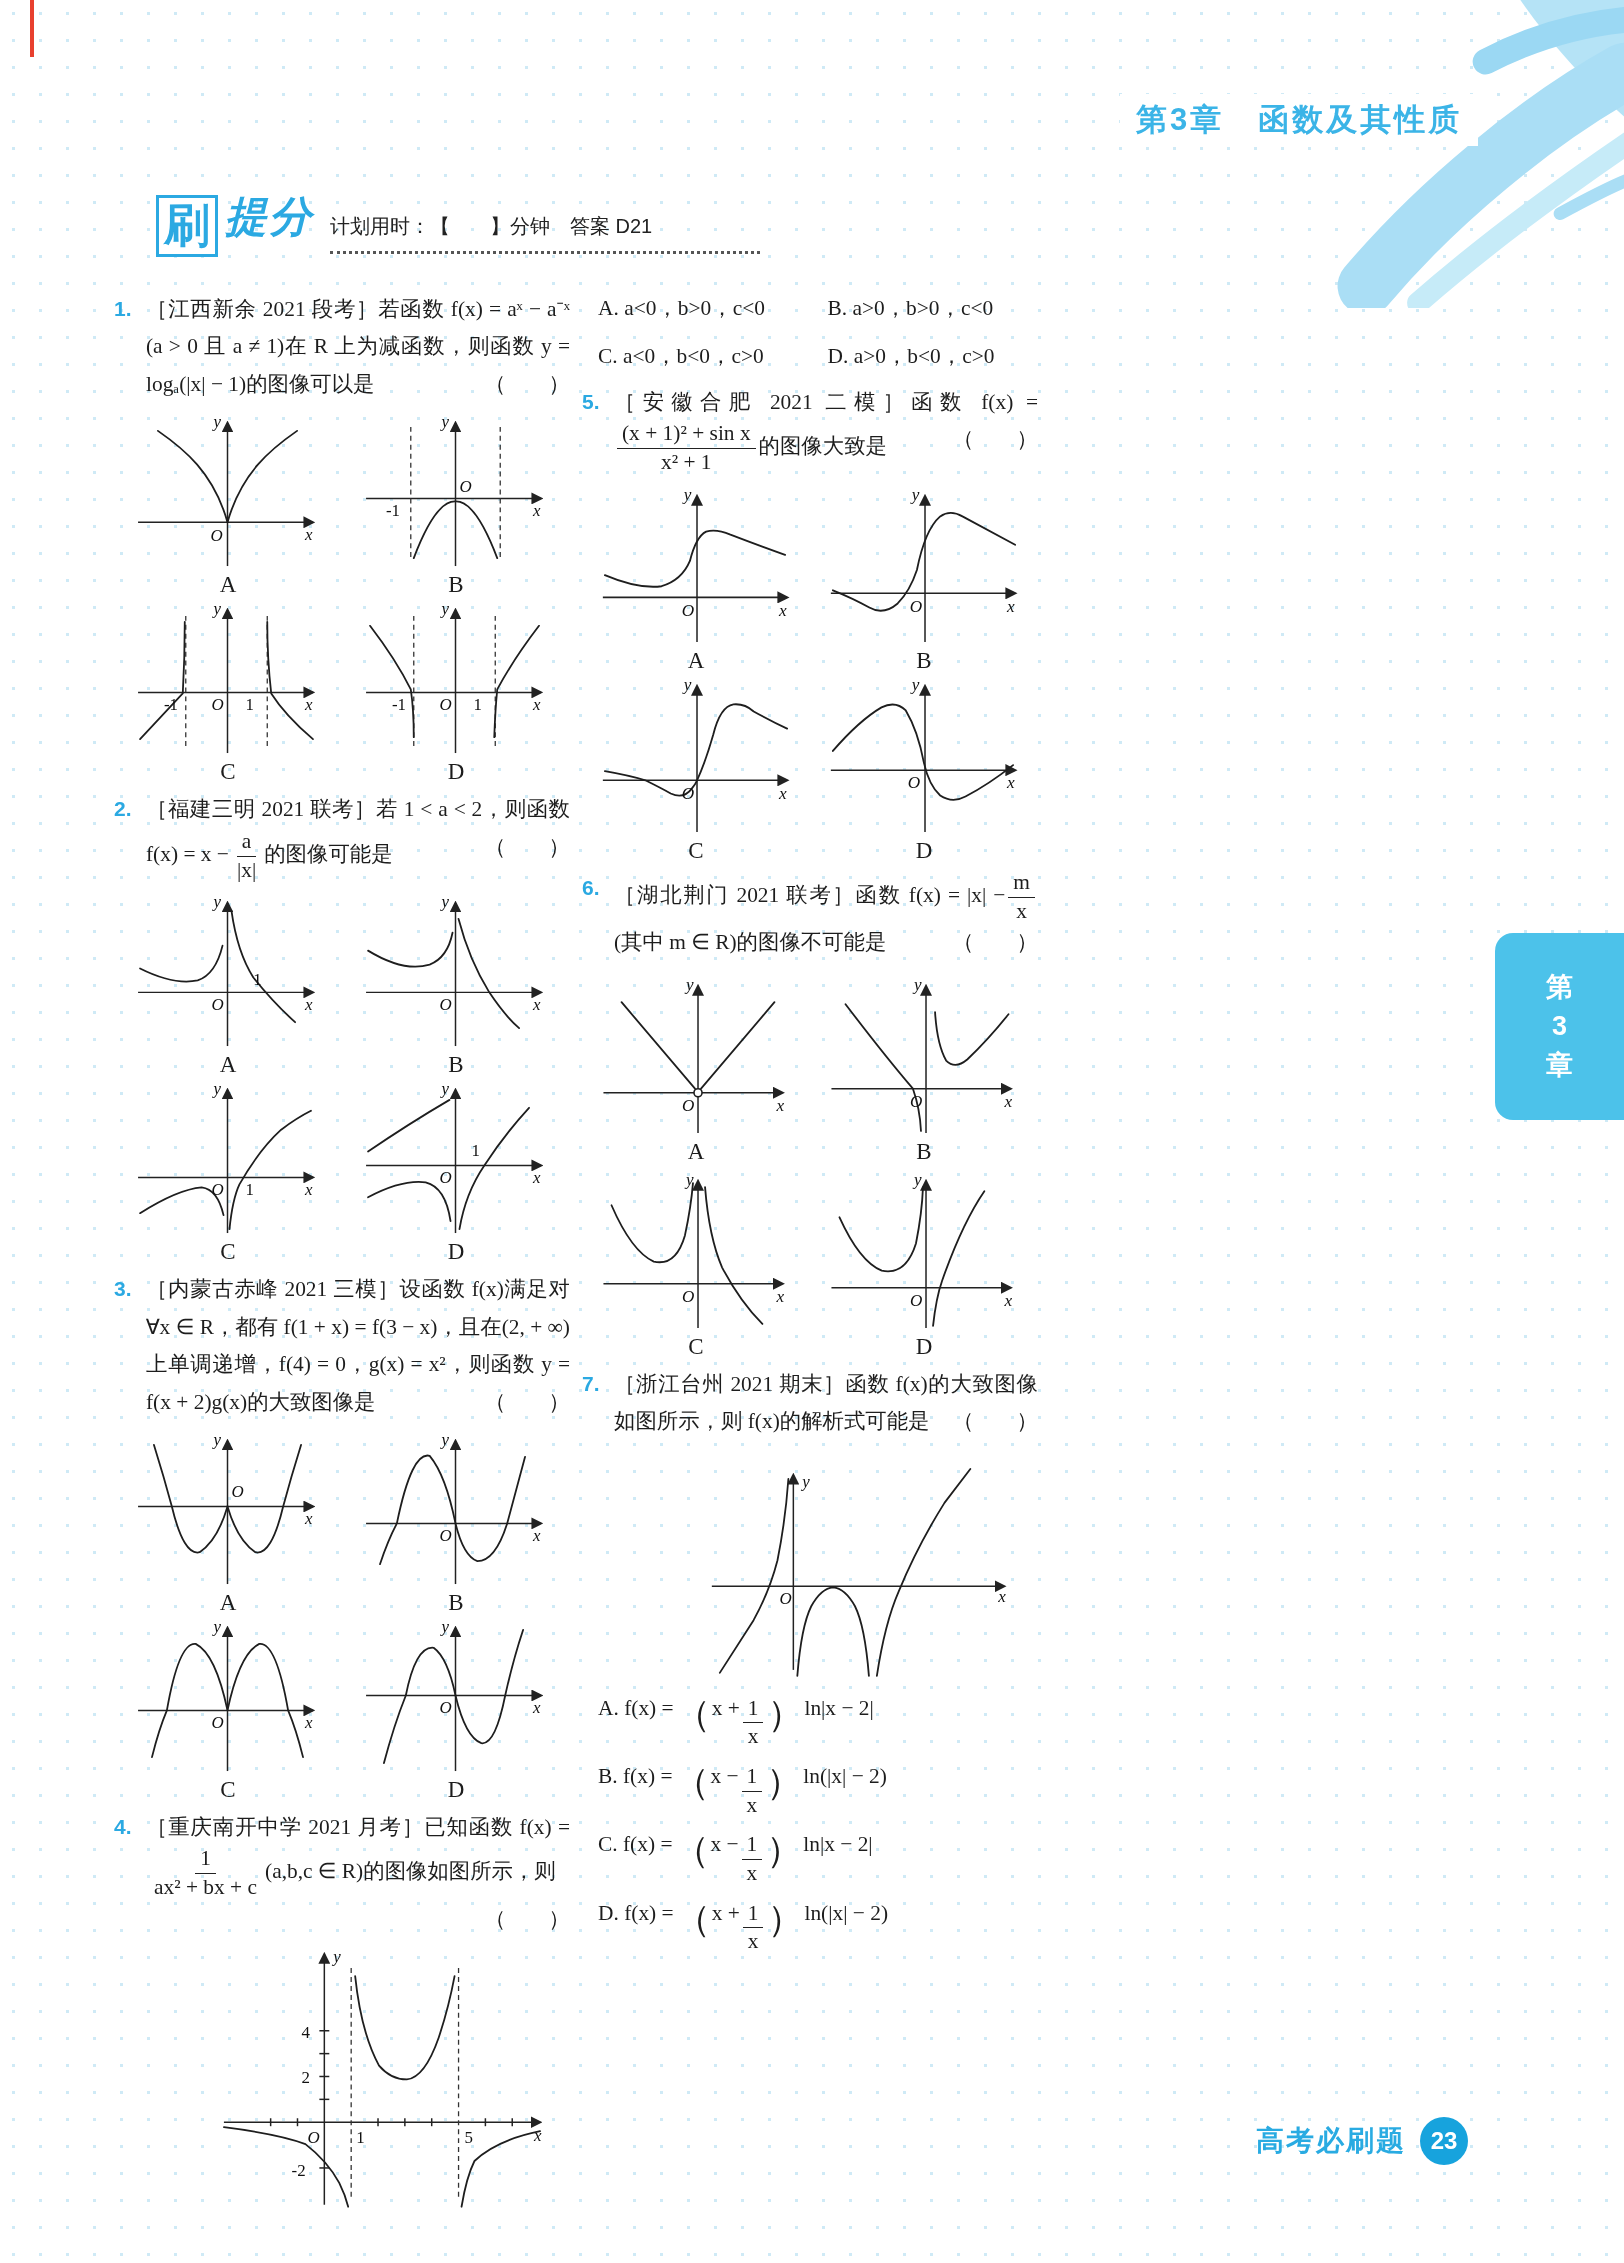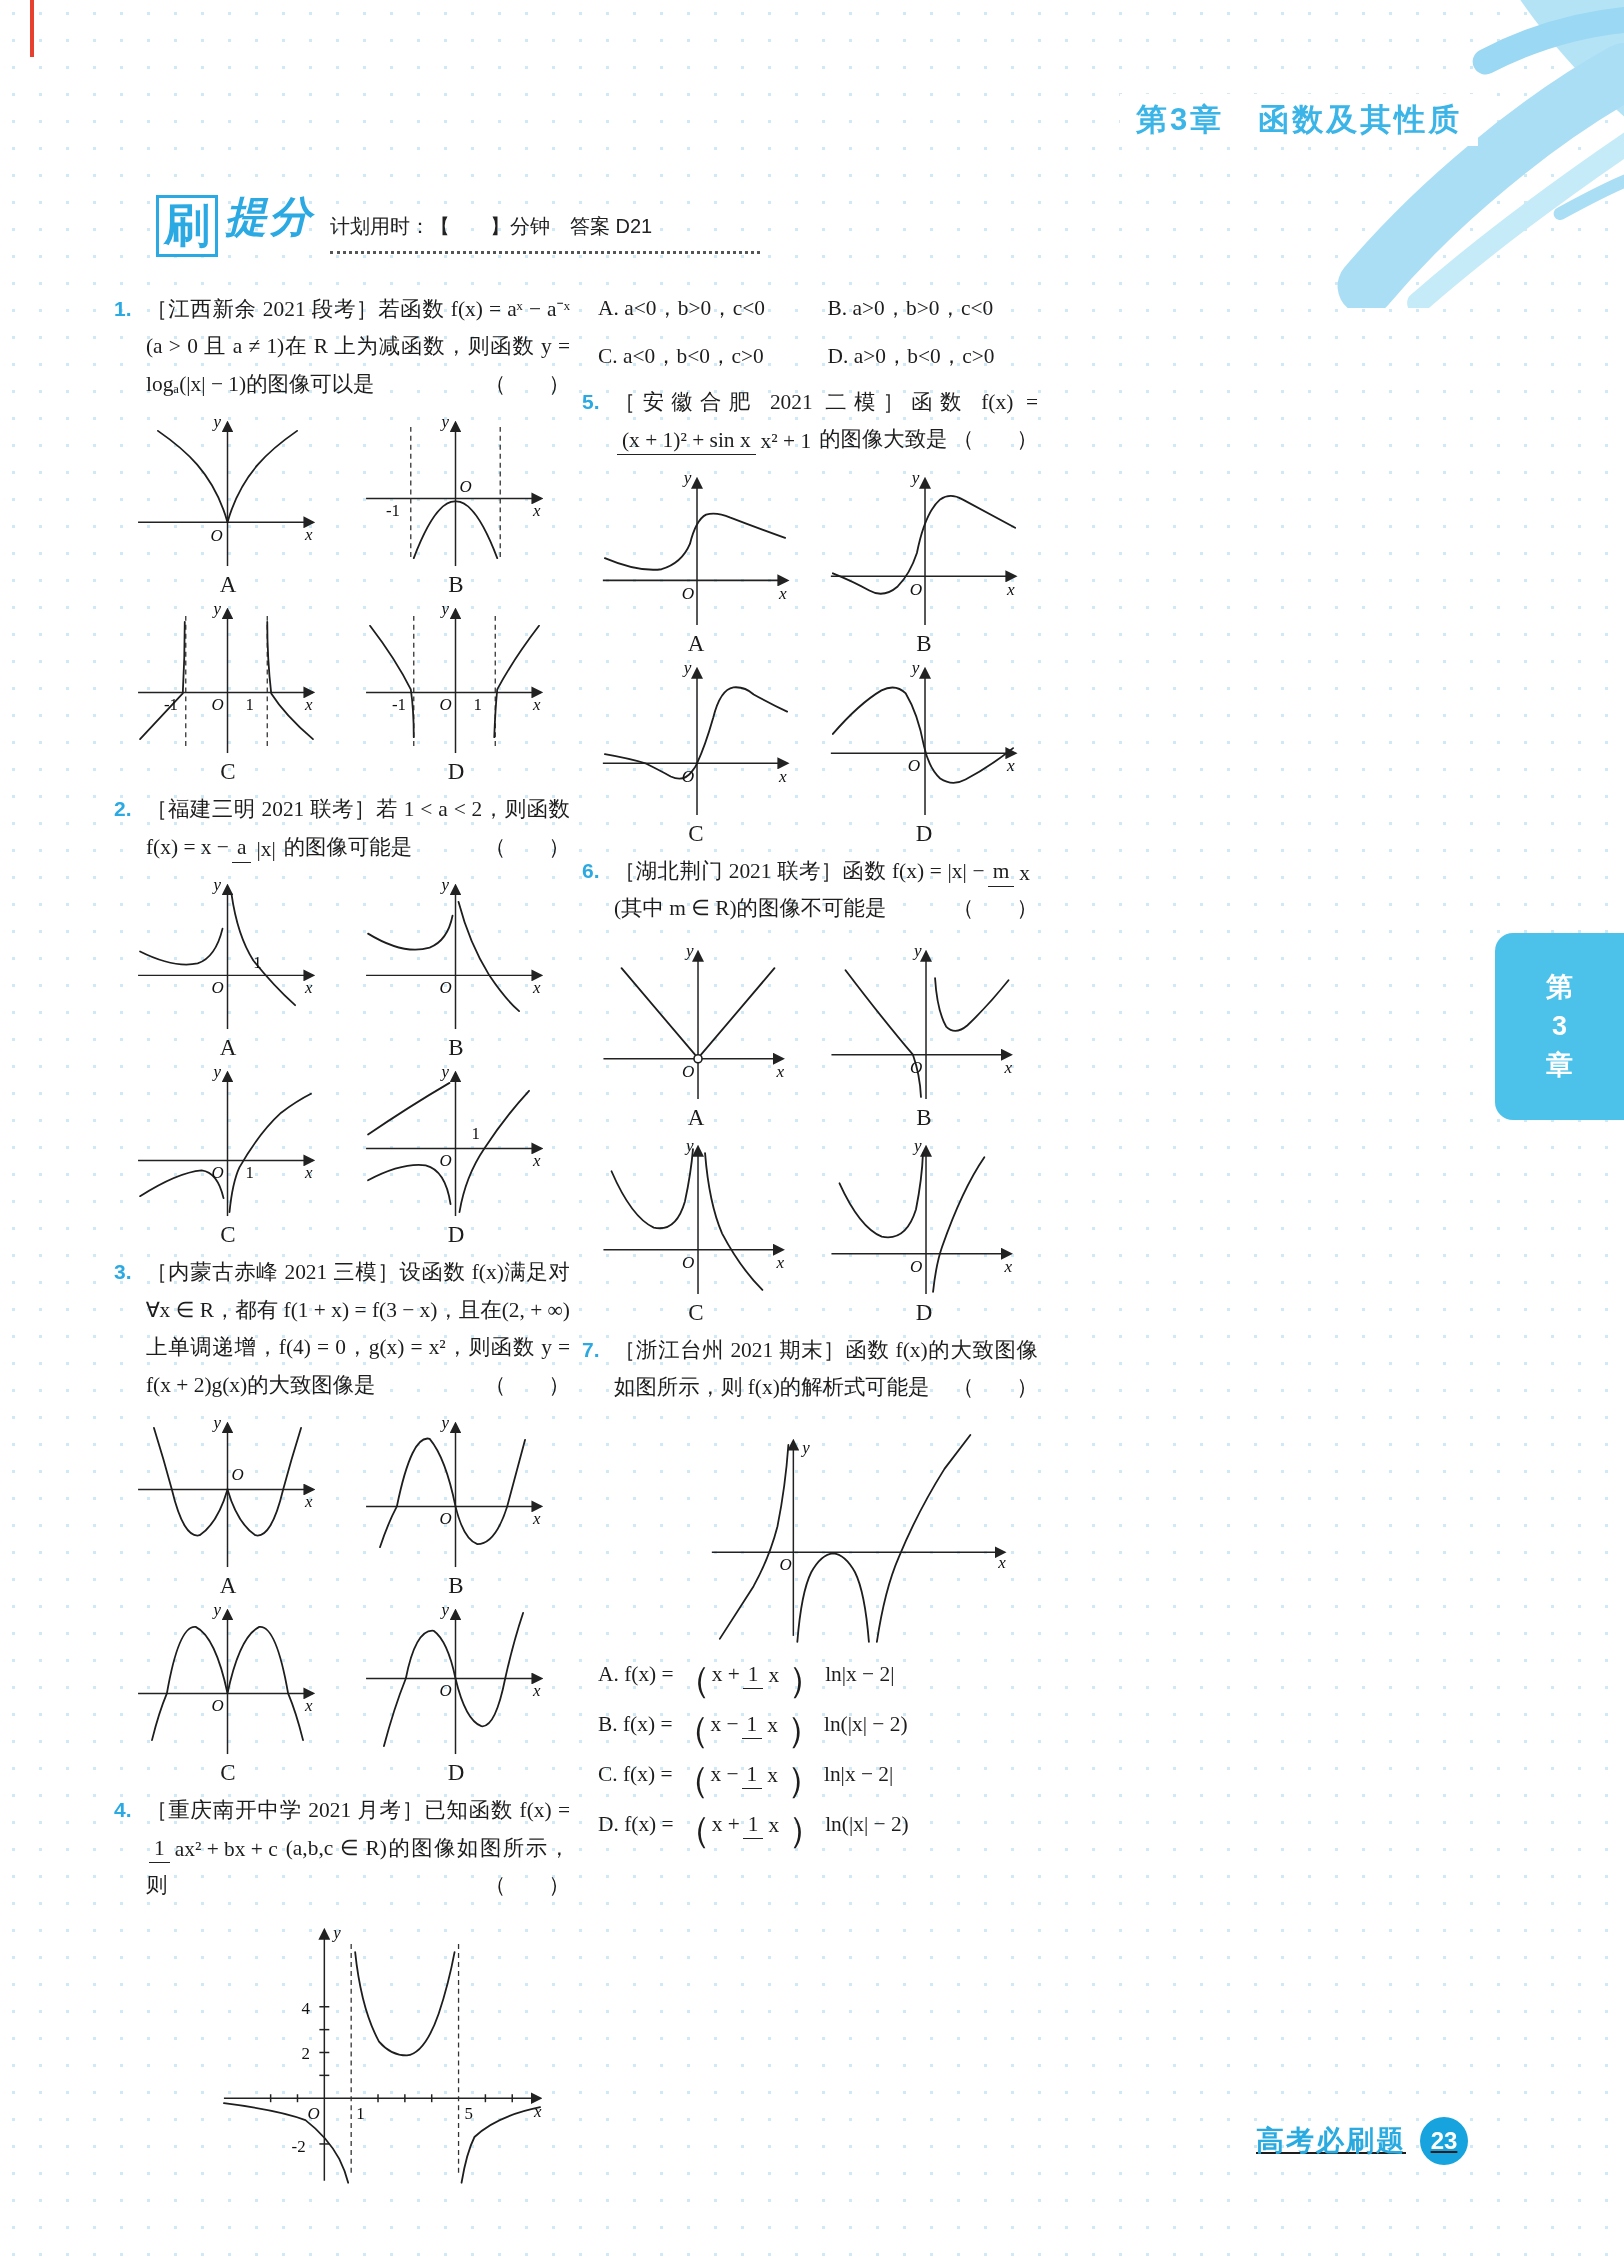--- a/index.html
+++ b/index.html
@@ -35,21 +35,21 @@
 
   
   .col { position:absolute; top:291px; }
   #col-left  { left:114px; width:456px; }
   #col-right { left:582px; width:456px; }
 
   .ptext { position:relative; padding-left:32px; font-size:21.4px; line-height:1.75; text-align:justify; }
   .pnum { position:absolute; left:0; top:0; color:#2ba9e2; font-weight:bold;
           font-family:"Liberation Sans", sans-serif; font-size:21px; }
   .ans { float:right; }
-  .frac { display:inline-flex; flex-direction:row; align-items:center; vertical-align:middle;
+  .frac { display:inline-flex; flex-direction:column; align-items:center; vertical-align:middle;
           line-height:1.2; margin:0 3px; text-align:center; }
   .frac .fn { padding:0 5px 1px; border-bottom:1.6px solid #222; }
   .frac .fd { padding:1px 5px 0; }
 
   .ggrid { display:grid; grid-template-columns:1fr 1fr; justify-items:center; margin:8px 0 6px; }
   .gcell { display:flex; flex-direction:column; align-items:center; }
   .glabel { font-size:23px; margin-top:0; }
 
   svg text { font-size:17px; font-style:italic; font-family:"Liberation Serif", serif; fill:#111; }
   svg text.up { font-style:normal; }
@@ -60,21 +60,21 @@
 
   .opt-grid { display:grid; grid-template-columns:1fr 1fr; row-gap:10px; font-size:21.4px;
               padding-left:16px; margin:2px 0 14px;gap:19px; }
   .p7opt { display:flex; align-items:flex-start; font-size:21.4px; margin:14px 0 14px 16px; }
   .bigpar { font-size:36px; font-weight:400; line-height:1; margin:0 1px; }
 
   .side-tab { position:absolute; left:1495px; top:933px; width:129px; height:187px;
     background:#4cc2ea; border-radius:18px 0 0 18px; display:flex; flex-direction:column;
     align-items:center; justify-content:center; color:#fff; z-index:4;
     font-family:"Liberation Sans", sans-serif; font-weight:bold; font-size:27px; line-height:1.45; }
-  .footer { position:absolute; left:1256px; top:2117px; display:flex; align-items:center; z-index:4;text-decoration:underline; }
+  .footer { position:absolute; left:1256px; top:2117px; display:flex; align-items:center; z-index:4; }
   .footer .brand { color:#29abe2; font-family:"Liberation Sans", sans-serif; font-weight:bold;
     font-size:28px; letter-spacing:2px; }
   .footer .pagenum { margin-left:14px; width:48px; height:48px; border-radius:50%; background:#17a3dd;
     color:#fff; display:flex; align-items:center; justify-content:center;
     font-family:"Liberation Sans", sans-serif; font-weight:bold; font-size:24px; }
 </style>
 </head>
 <body>
 
 <svg width="0" height="0" style="position:absolute">

